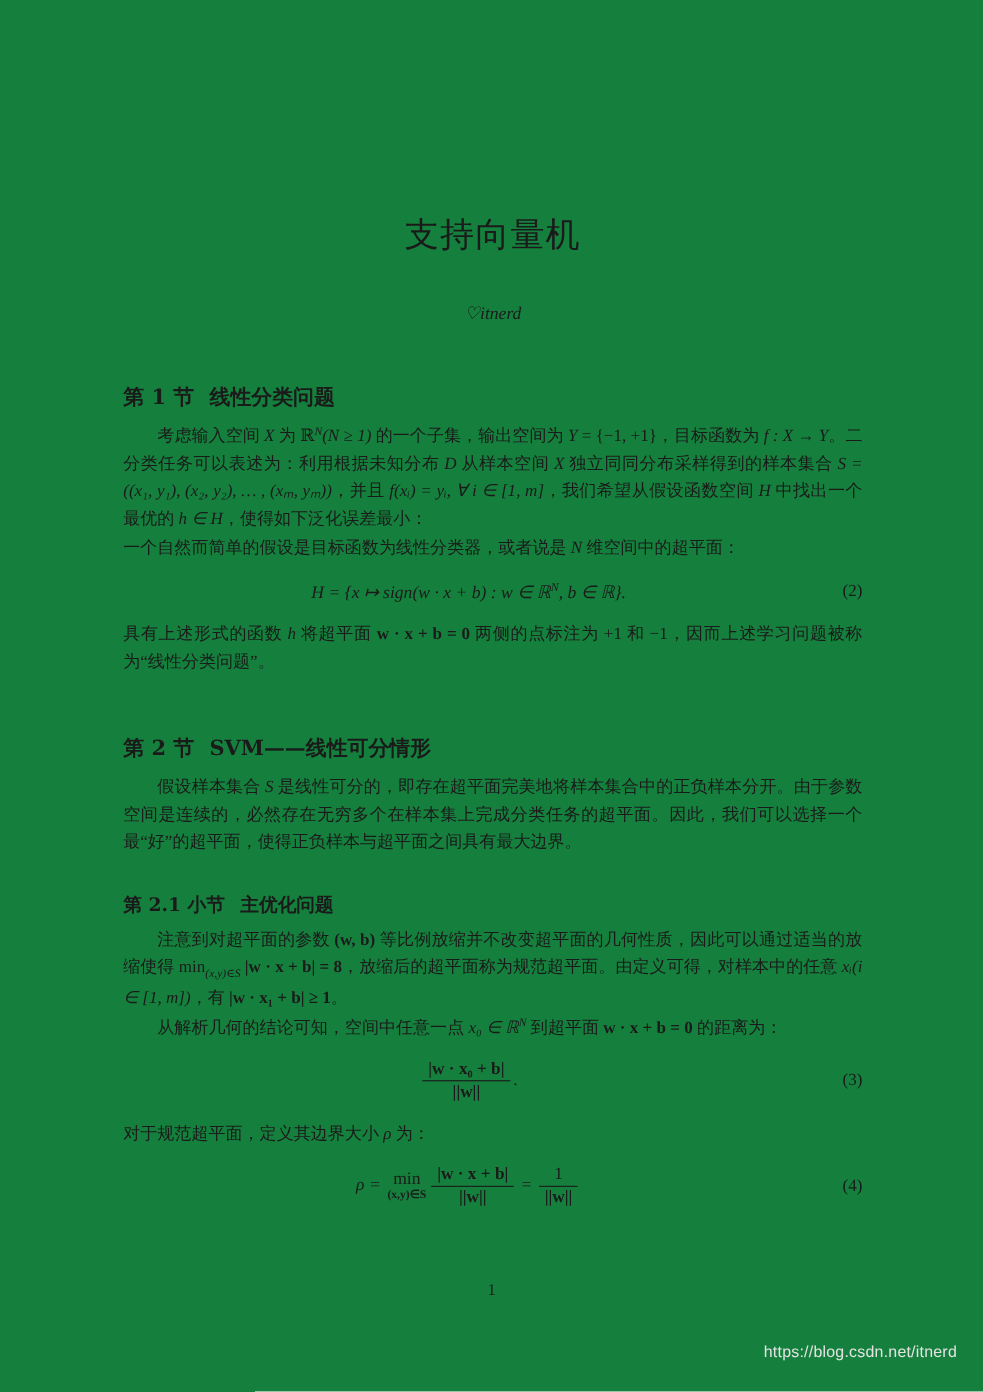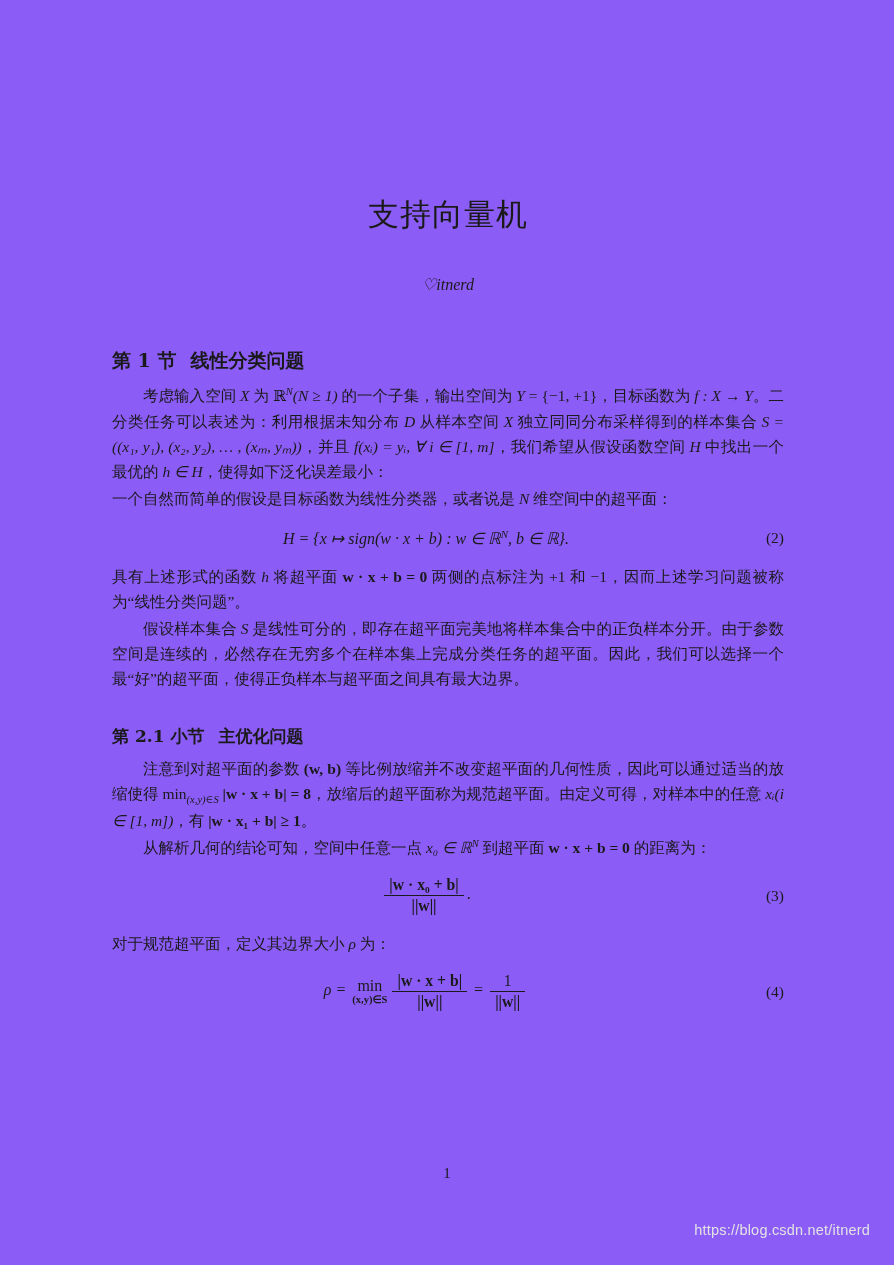--- a/index.html
+++ b/index.html
@@ -9,21 +9,21 @@
   }
   body {
     font-family: "Liberation Serif", "DejaVu Serif", serif;
     color: #1a1a1a;
   }
   .page {
     position: relative;
     width: 894px;
     height: 1265px;
     margin: 0 auto;
-    background: #8b5cf6;
+    background: #15803d;
     overflow: hidden;
   }
   .content {
     position: absolute;
     left: 112px;
     top: 0;
     width: 672px;
   }
 
   
@@ -168,20 +168,23 @@
       <div class="eqbody">
         <span class="mi">H = {x ↦ sign(w · x + b) : w ∈ ℝ</span><sup class="ex">N</sup><span class="mi">, b ∈ ℝ}.</span>
       </div>
       <div class="eqnum">(2)</div>
     </div>
 
     <p class="body">
       <span>具有上述形式的函数 </span><span class="mi">h</span><span> 将超平面 </span><span class="mb">w · x + b = 0</span><span> 两侧的点标注为 +1 和 −1，因而上述学习问题被称为“线性分类问题”。</span>
     </p>
 
+    <h2 class="sec">
+      <span>第 2 节</span><span class="sec-gap"></span><span>SVM——线性可分情形</span>
+    </h2>
 
     <p class="body indent">
       <span>假设样本集合 </span><span class="mi">S</span><span> 是线性可分的，即存在超平面完美地将样本集合中的正负样本分开。由于参数空间是连续的，必然存在无穷多个在样本集上完成分类任务的超平面。因此，我们可以选择一个最“好”的超平面，使得正负样本与超平面之间具有最大边界。</span>
     </p>
 
     <h3 class="subsec">
       <span>第 2.1 小节</span><span class="sec-gap"></span><span>主优化问题</span>
     </h3>
 
     <p class="body indent">

